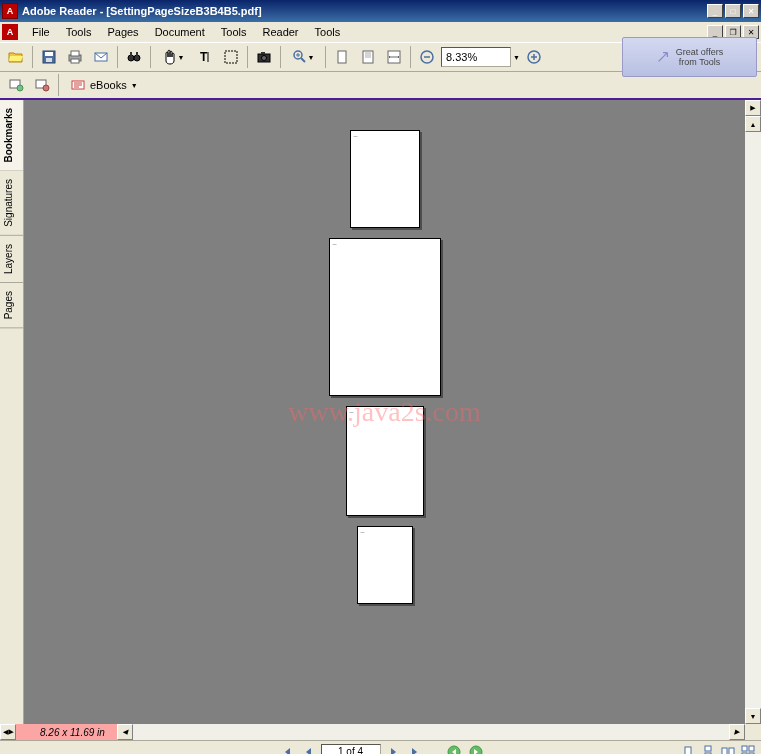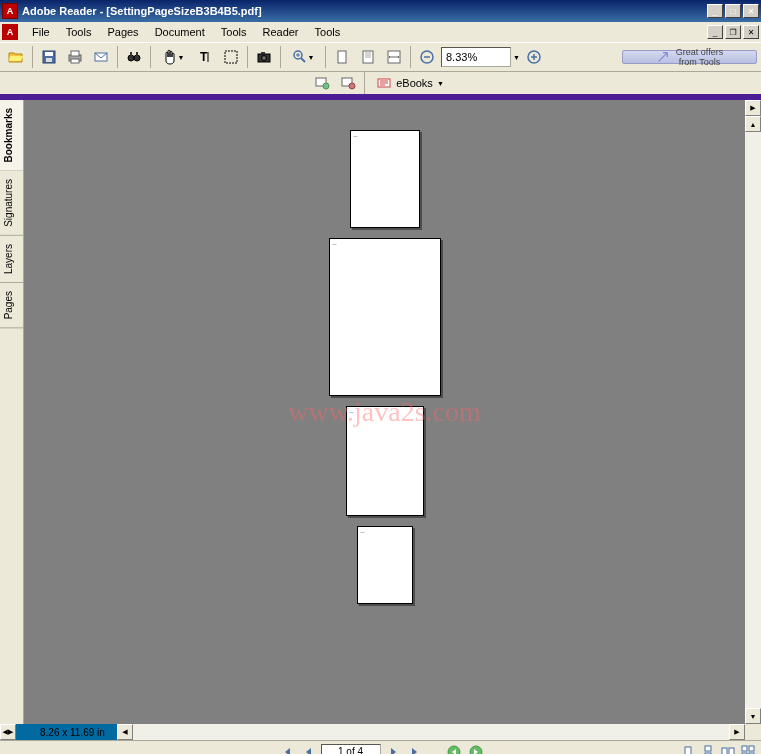--- a/index.html
+++ b/index.html
@@ -77,26 +77,25 @@
   border-top: 1px solid #fff;
   border-bottom: 1px solid #aca899;
   display: flex;
   align-items: center;
   padding: 0 4px;
   gap: 2px;
 }
 .toolbar2 {
   height: 28px;
   background: #ece9d8;
-  border-bottom: 6px solid #4c1d95;
+  border-bottom: 2px solid #4c1d95;
   display: flex;
   align-items: center;
   padding: 0 4px;
   gap: 2px;
-  justify-content: center;
 }
 .tbtn {
   width: 24px;
   height: 24px;
   display: flex;
   align-items: center;
   justify-content: center;
   cursor: pointer;
   border: 1px solid transparent;
   border-radius: 2px;
@@ -113,21 +112,21 @@
 .zoom-field {
   width: 70px;
   height: 20px;
   border: 1px inset #aca899;
   background: white;
   padding: 0 4px;
   font-size: 11px;
 }
 .promo {
   margin-left: auto;
-  height: 14px;
+  height: 40px;
   width: 135px;
   background: linear-gradient(to bottom, #d4d9f0, #b8c0e2);
   border: 1px solid #9a9ac8;
   border-radius: 2px;
   display: flex;
   align-items: center;
   justify-content: center;
   gap: 6px;
   font-size: 9px;
   line-height: 10px;
@@ -233,23 +232,24 @@
   left: 50%;
   transform: translate(-50%, -50%);
   font-size: 28px;
   color: rgba(255, 100, 100, 0.4);
   font-family: Liberation Serif, serif;
   pointer-events: none;
   white-space: nowrap;
 }
 .hscroll-area {
   height: 16px;
-  background: #0369a1;
-  display: flex;
-  align-items: center;
+  background: #fca5a5;
+  display: flex;
+  align-items: center;
+  font-style: italic;
 }
 .hscroll-btn {
   width: 16px;
   height: 16px;
   background: #ece9d8;
   border: 1px solid #fff;
   border-right-color: #808080;
   border-bottom-color: #808080;
   display: flex;
   align-items: center;

